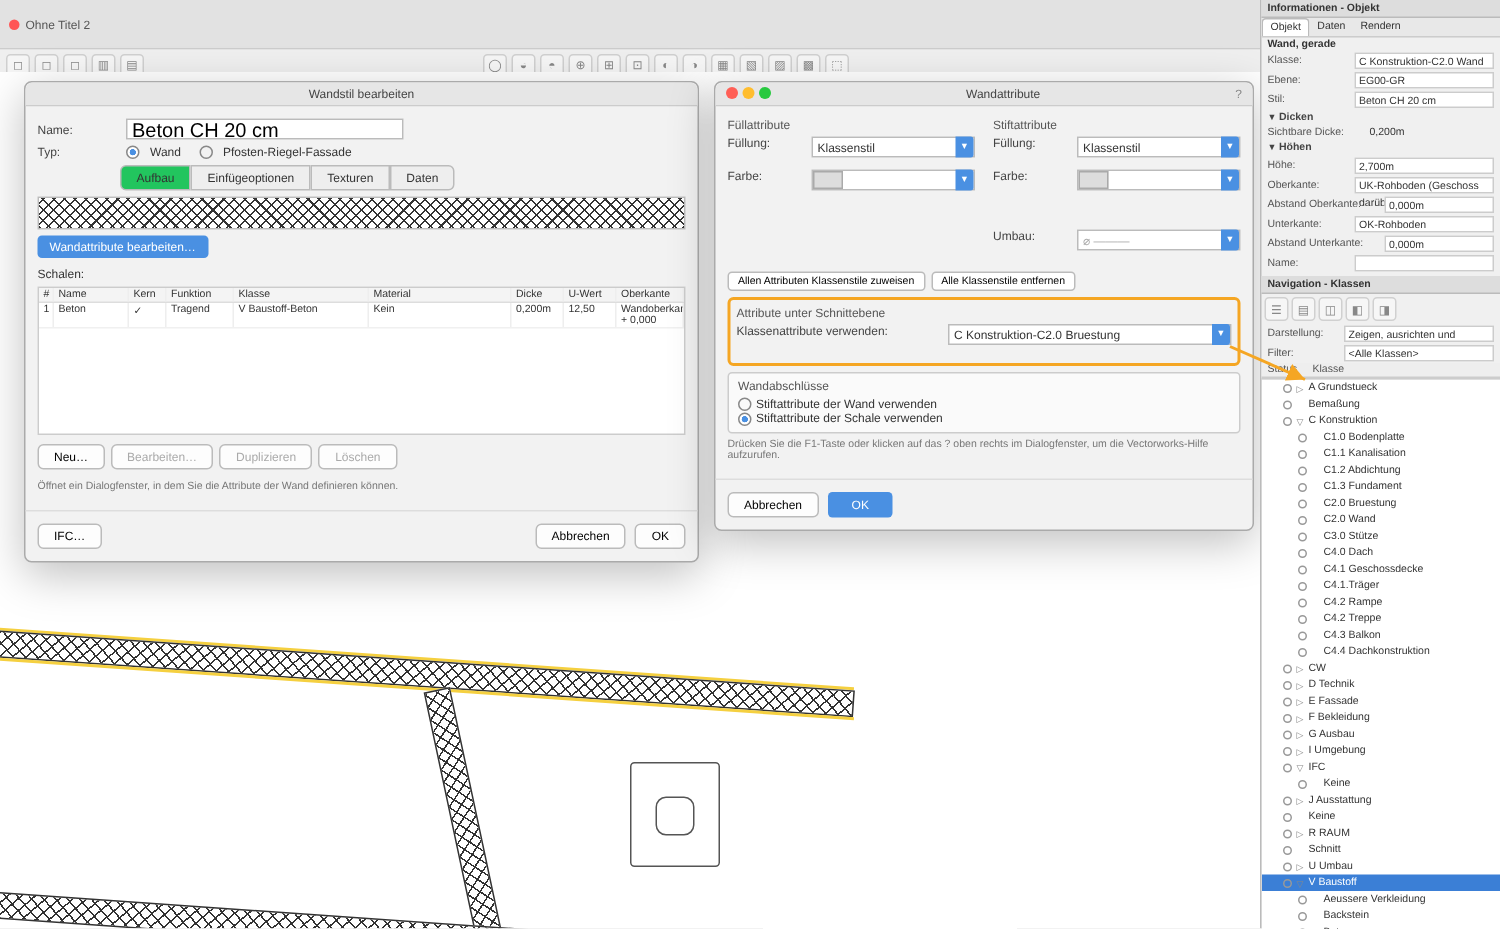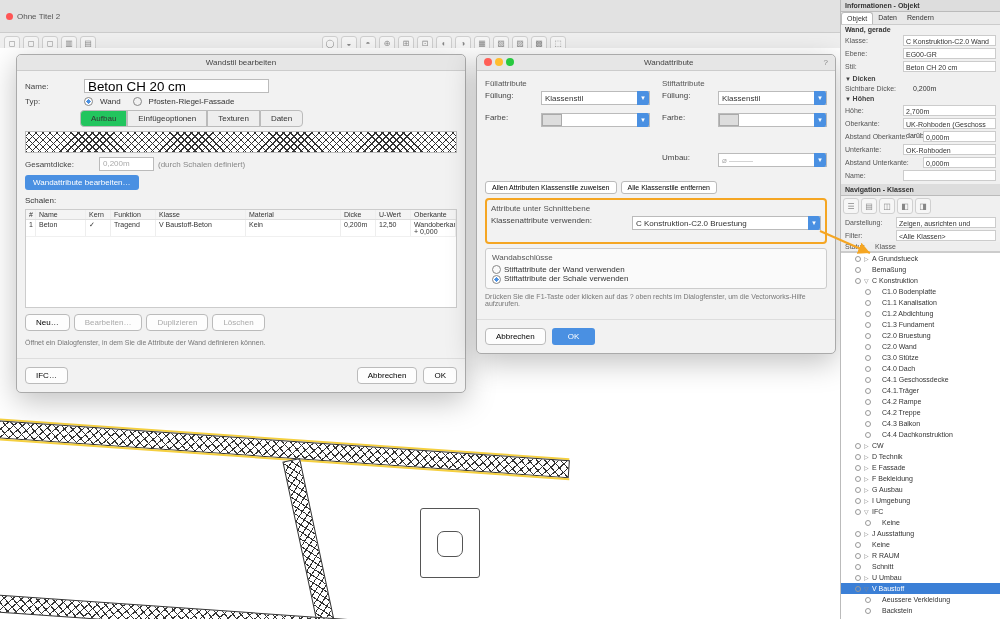--- a/index.html
+++ b/index.html
@@ -159,25 +159,20 @@
         <span class="radio" style="margin-left:8px"></span>
         <span>Pfosten-Riegel-Fassade</span>
       </div>
       <div class="tabs" style="margin-left:55px">
         <div class="act">Aufbau</div>
         <div>Einfügeoptionen</div>
         <div>Texturen</div>
         <div>Daten</div>
       </div>
       <div class="hatch"></div>
-      <div class="dlg-row">
-        <label style="width:70px">Gesamtdicke:</label>
-        <span class="txt" style="flex:0 0 55px;color:#aaa">0,200m</span>
-        <span style="color:#888">(durch Schalen definiert)</span>
-      </div>
       <button class="bluebtn">Wandattribute bearbeiten…</button>
       <div style="margin-top:6px;font-size:8px">Schalen:</div>
       <div class="table">
         <div class="th">
           <span class="c0">#</span>
             <span class="c1">Name</span>
             <span class="c2">Kern</span>
             <span class="c3">Funktion</span>
             <span class="c4">Klasse</span>
             <span class="c5">Material</span>

